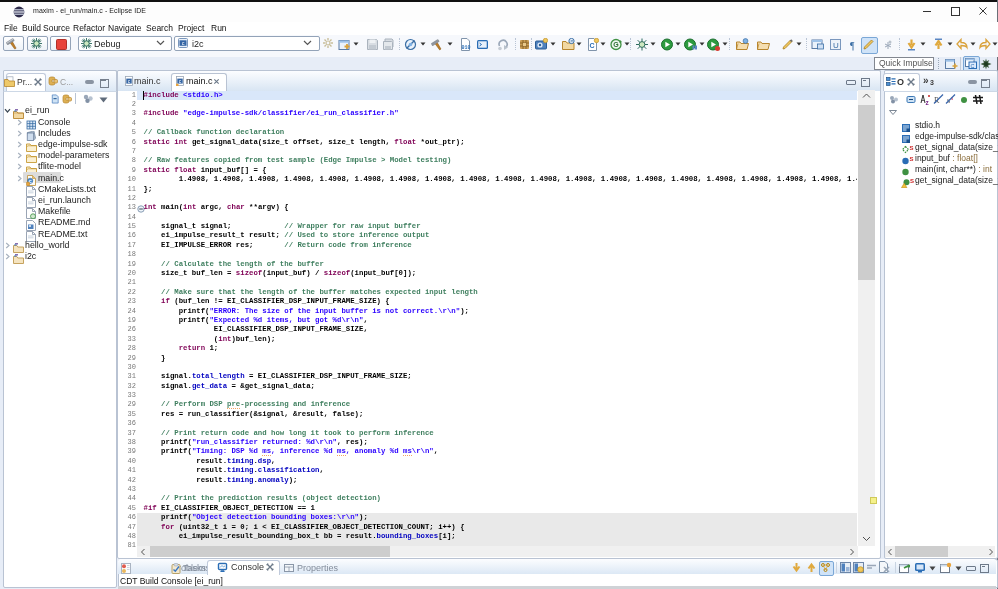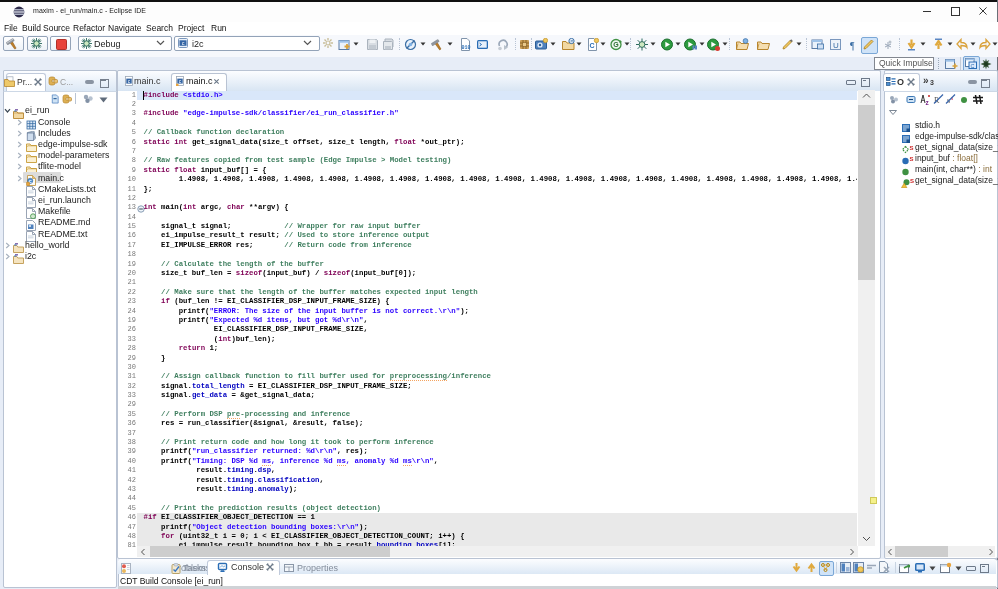--- a/index.html
+++ b/index.html
@@ -588,21 +588,20 @@
 
     <span class="com">// Make sure that the length of the buffer matches expected input length</span>
     <span class="kw">if</span> (buf_len != EI_CLASSIFIER_DSP_INPUT_FRAME_SIZE) {
         printf(<span class="str">"ERROR: The size of the input buffer is not correct.\r\n"</span>);
         printf(<span class="str">"Expected %d items, but got %d\r\n"</span>,
                 EI_CLASSIFIER_DSP_INPUT_FRAME_SIZE,
                 (<span class="kw">int</span>)buf_len);
         <span class="kw">return</span> 1;
     }
 
-    <span class="com">// Assign callback function to fill buffer used for <span class="sp1">preprocessing</span>/inference</span>
     signal.<span class="fld">total_length</span> = EI_CLASSIFIER_DSP_INPUT_FRAME_SIZE;
     signal.<span class="fld">get_data</span> = &amp;get_signal_data;
 
     <span class="com">// Perform DSP <span class="sp1">pre</span>-processing and inference</span>
     res = run_classifier(&amp;signal, &amp;result, false);
 
     <span class="com">// Print return code and how long it took to perform inference</span>
     printf(<span class="str">"run_classifier returned: %d\r\n"</span>, res);
     printf(<span class="str">"Timing: DSP %d <span class="sp1">ms</span>, inference %d <span class="sp1">ms</span>, anomaly %d <span class="sp1">ms</span>\r\n"</span>,
             result.<span class="fld">timing</span>.<span class="fld">dsp</span>,

